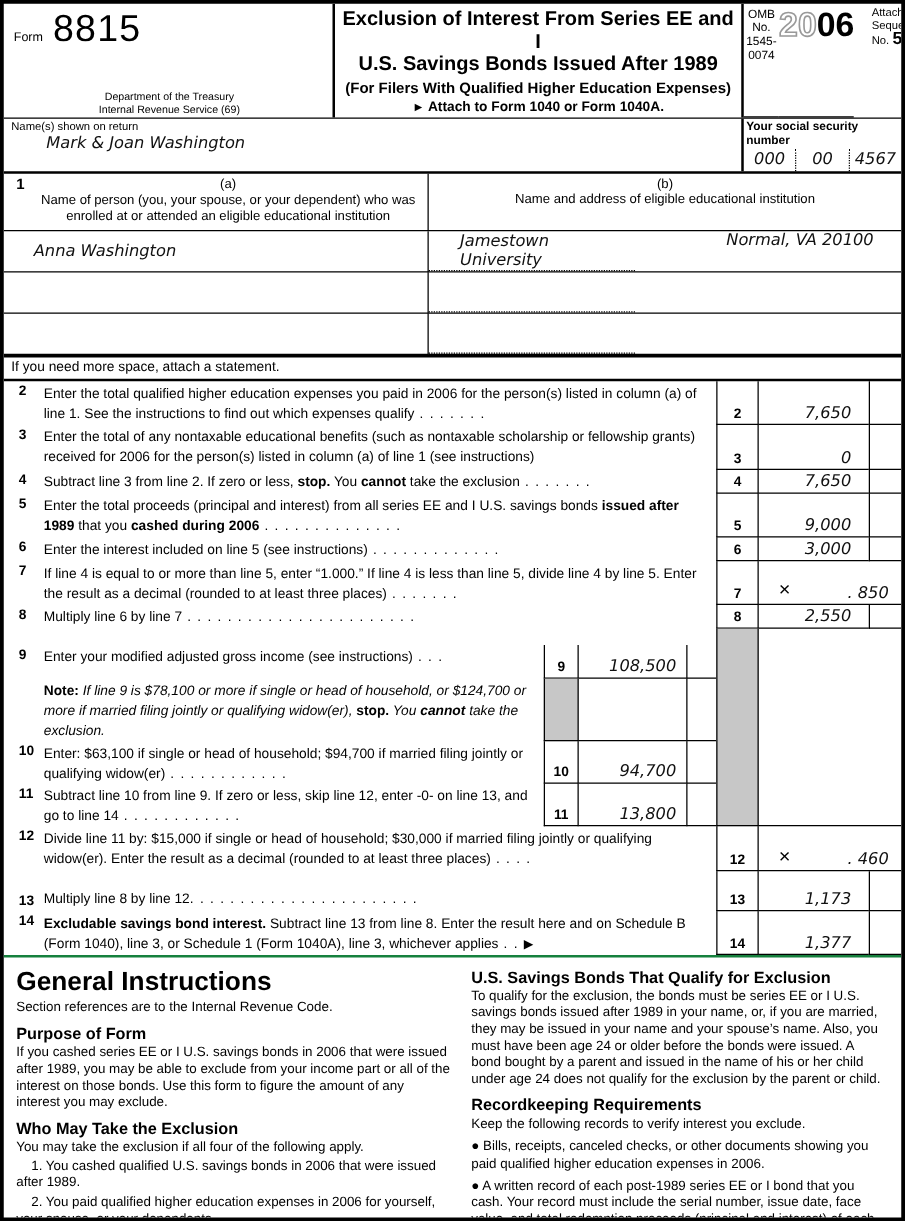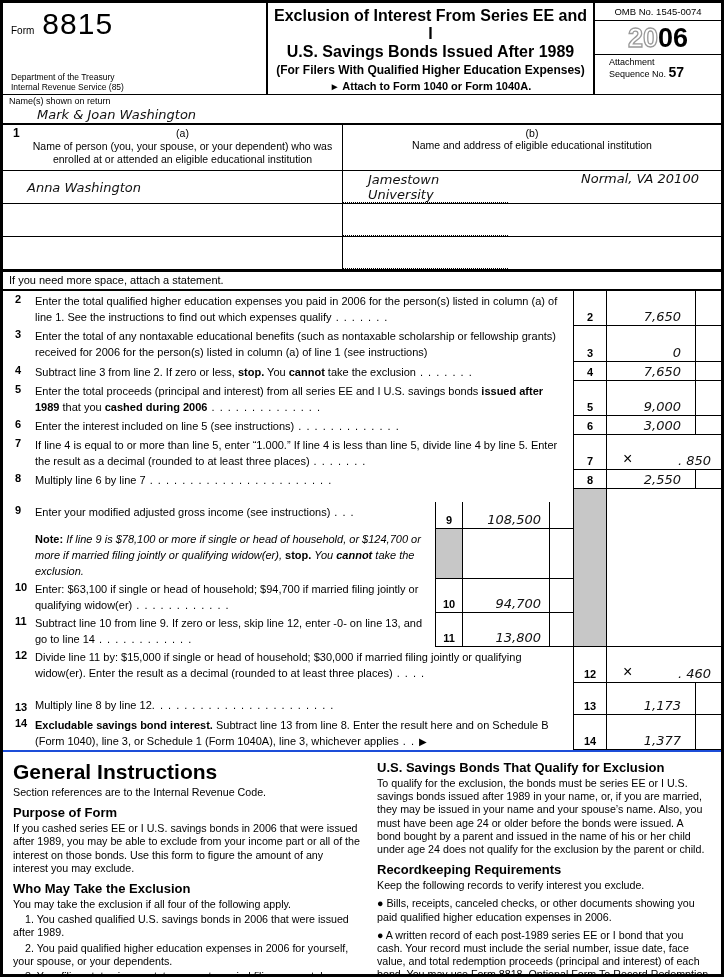--- a/index.html
+++ b/index.html
@@ -5,26 +5,26 @@
   * { box-sizing: border-box; margin: 0; padding: 0; }
   html,body { background:#000; }
   body { font-family: "Liberation Sans", "DejaVu Sans", sans-serif; color:#000; }
   .page { width:724px; height:977px; margin:0 auto; background:#fff; border:3px solid #000; overflow:hidden; }
 
   
   .hdr { display:flex; border-bottom:1px solid #000; }
   .hdr-left { width:265px; border-right:2px solid #000; padding:4px 6px 2px 8px; display:flex; flex-direction:column; justify-content:space-between; }
   .formword { font-size:10px; }
   .formnum-big { font-size:30px; font-weight:normal; letter-spacing:1px; margin-left:8px; }
-  .dept { font-size:8.5px; line-height:10px; }
+  .dept { font-size:8.5px; line-height:10px;text-align:center; }
   .hdr-center { flex:1; text-align:center; padding:4px 6px 2px 6px; }
   .t1 { font-size:16px; font-weight:bold; line-height:18px; }
   .t2 { font-size:12px; font-weight:bold; margin-top:2px; }
   .t3 { font-size:11px; font-weight:bold; margin-top:3px; }
-  .hdr-right { width:128px; border-left:2px solid #000; text-align:center; display:flex; flex-direction:column; }
+  .hdr-right { width:128px; border-left:2px solid #000; text-align:center; display:flex; }
   .omb { font-size:9.5px; padding:3px 2px; border-bottom:1px solid #000; }
   .yearrow { font-size:27px; font-weight:bold; line-height:32px; border-bottom:1px solid #000; padding:1px 0 0 0; }
   .y20 { color:#fff; -webkit-text-stroke:1.3px #999; font-weight:bold;margin-top:41px; }
   .attach { font-size:9px; text-align:left; padding:2px 0 1px 14px; line-height:10px; }
   .attach-no { font-size:14px; font-weight:bold; }
 
   
   .namerow { display:flex; border-bottom:2px solid #000; }
   .name-left { flex:1; padding:1px 4px 1px 6px; }
   .lbl { font-size:9px; }
@@ -73,21 +73,21 @@
   .inum { width:28px; flex:none; border-left:1px solid #000; border-right:1px solid #000; border-bottom:1px solid #000;
           display:flex; align-items:flex-end; justify-content:center; font-weight:bold; font-size:11px; padding-bottom:2px; }
   .ival { width:86px; flex:none; border-bottom:1px solid #000; display:flex; align-items:flex-end; justify-content:flex-end; padding:0 8px 1px 4px; }
   .icent { width:24px; flex:none; border-left:1px solid #000; border-bottom:1px solid #000; }
   .graycell { background:#c7c7c7; }
   .b911gray { width:34px; flex:none; background:#c7c7c7; border-left:1px solid #000; border-right:1px solid #000; border-bottom:1px solid #000; }
   .b911empty { width:114px; flex:none; border-bottom:1px solid #000; }
   .bottomrow .lnum, .bottomrow .ldesc { display:flex; align-items:flex-end; padding-bottom:2px; }
   .bottomrow .lnum { align-items:flex-end; }
 
-  .thickrule { border-bottom:2px solid #1d4ed8; }
+  .thickrule { border-bottom:2px solid #15803d; }
 
   
   .instr { display:flex; padding:6px 12px 4px 10px; gap:16px; }
   .icolL { width:348px; flex:none; }
   .icolR { flex:1; }
   .h-main { font-size:21px; font-weight:bold; margin:2px 0 2px 0; }
   .h-sub { font-size:13px; font-weight:bold; margin:6px 0 2px 0; }
   .ip { font-size:10.7px; line-height:13.2px; margin:2px 0; }
   .inum-item { text-indent:12px; }
   .ibullet { font-size:10.7px; line-height:13.2px; margin:5px 0; }
@@ -97,21 +97,21 @@
 
 <div class="page">
 
   <div class="hdr">
     <div class="hdr-left">
       <div>
         <span class="formword">Form</span><span class="formnum-big">8815</span>
       </div>
       <div class="dept">
         <span>Department of the Treasury</span><br>
-        <span>Internal Revenue Service</span><span> (85)</span>
+        <span>Internal Revenue Service</span><span> (69)</span>
       </div>
     </div>
     <div class="hdr-center">
       <div class="t1">Exclusion of Interest From Series EE and I</div>
       <div class="t1">U.S. Savings Bonds Issued After 1989</div>
       <div class="t2">(For Filers With Qualified Higher Education Expenses)</div>
       <div class="t3">
         <span class="arrowchip">►</span><span> Attach to Form 1040 or Form 1040A.</span>
       </div>
     </div>
@@ -124,20 +124,28 @@
         <span>Attachment</span><br>
         <span>Sequence No. </span><span class="attach-no">57</span>
       </div>
     </div>
   </div>
 
   <div class="namerow">
     <div class="name-left">
       <div class="lbl">Name(s) shown on return</div>
       <div class="hand nameval">Mark &amp; Joan Washington</div>
+    </div>
+    <div class="ssnbox">
+      <span class="lbl">Your social security number</span>
+      <div class="ssnvals">
+        <span class="ssn-part hand">000</span>
+        <span class="ssn-part hand">00</span>
+        <span class="ssn-part hand">4567</span>
+      </div>
     </div>
   </div>
 
   <div class="t1table">
     <div class="t1hdr">
       <div class="t1a">
         <span class="bignum">1</span>
         <span class="tag">(a)</span>
         <span>Name of person (you, your spouse, or your dependent) who was enrolled at or attended an eligible educational institution</span>
       </div>

